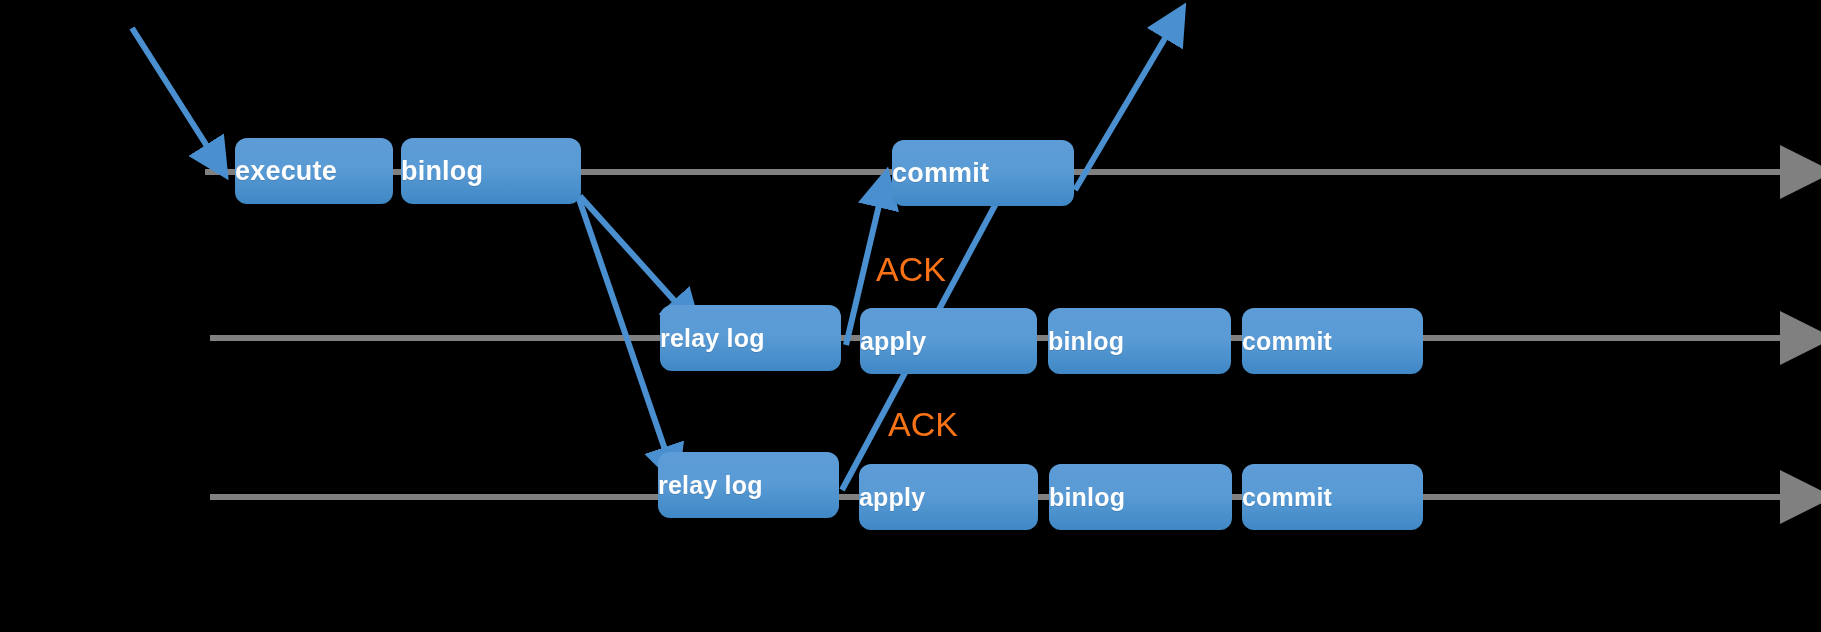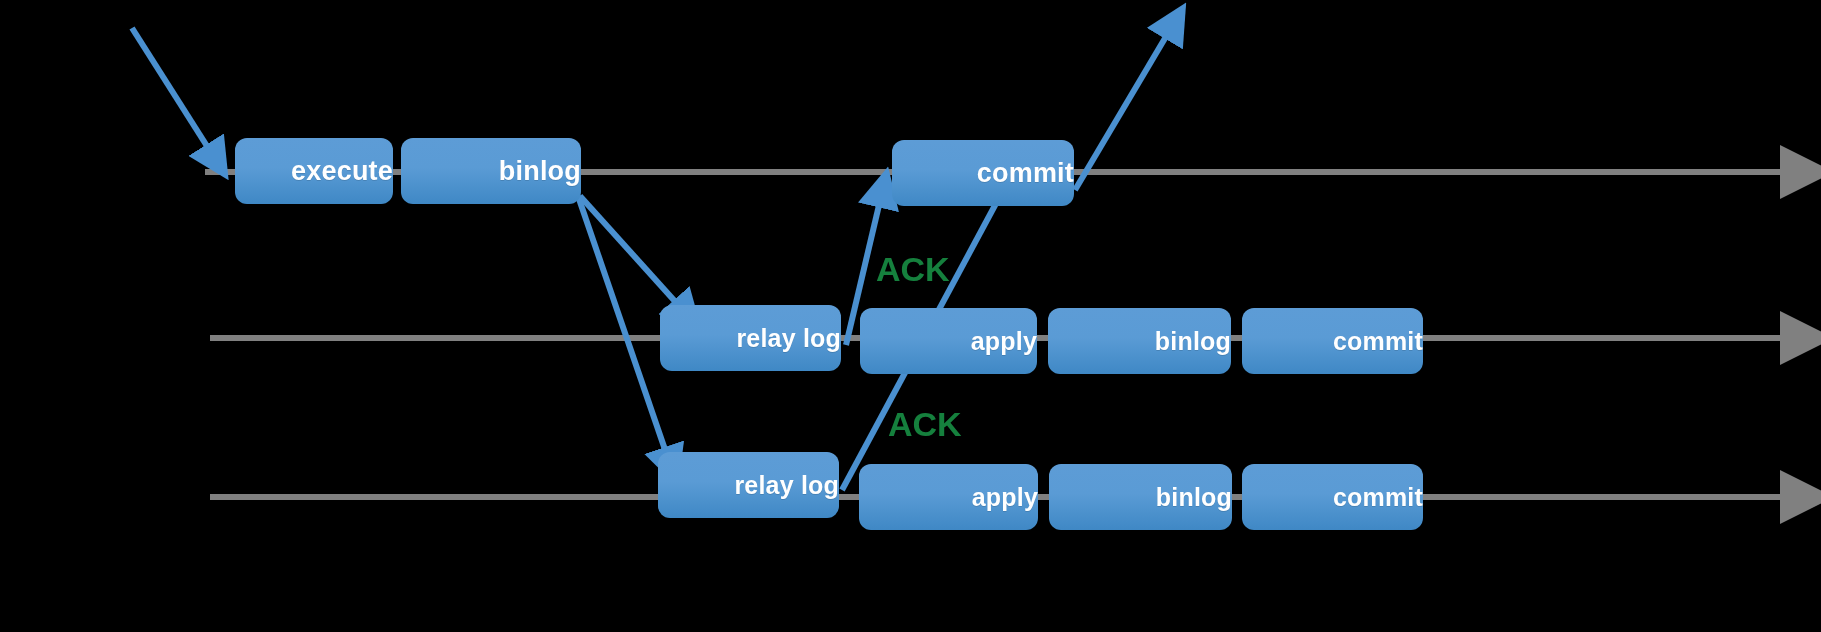--- a/index.html
+++ b/index.html
@@ -17,30 +17,30 @@
   }
   .node {
     position: absolute;
     box-sizing: border-box;
     border-radius: 12px;
     background: linear-gradient(180deg, #5d9cd6 0%, #5a9bd5 45%, #3f88c5 100%);
     color: #ffffff;
     font-weight: bold;
     display: flex;
     align-items: center;
-    justify-content: flex-end;
+    justify-content: flex-start;
     letter-spacing: 0.2px;
     z-index: 3;
     text-shadow: 0 1px 0 rgba(0,0,0,0.12);
   }
   .node span { pointer-events: none; }
   .ack-label {
     position: absolute;
-    color: #15803d;
-    font-weight: bold;
+    color: #f97316;
+    font-weight: normal;
     z-index: 4;
     white-space: nowrap;
   }
   svg.overlay {
     position: absolute;
     left: 0; top: 0;
     width: 1821px;
     height: 632px;
     z-index: 2;
   }

